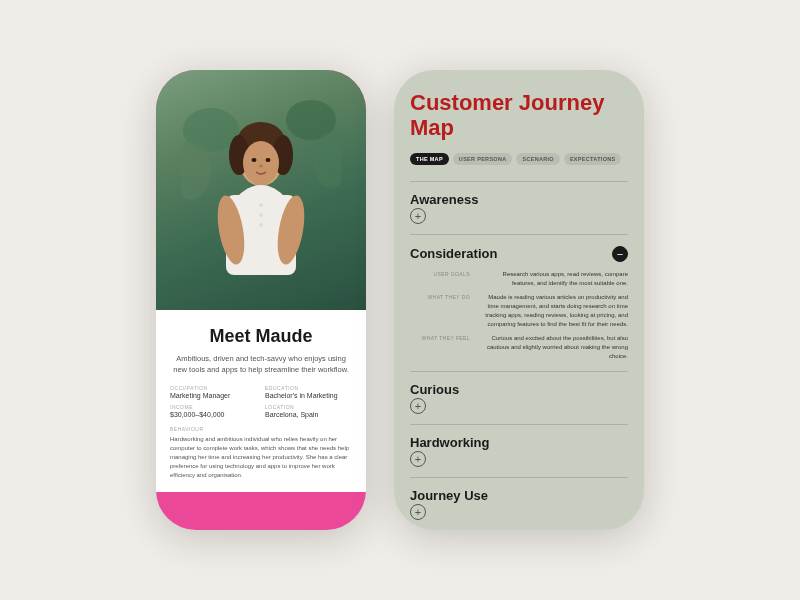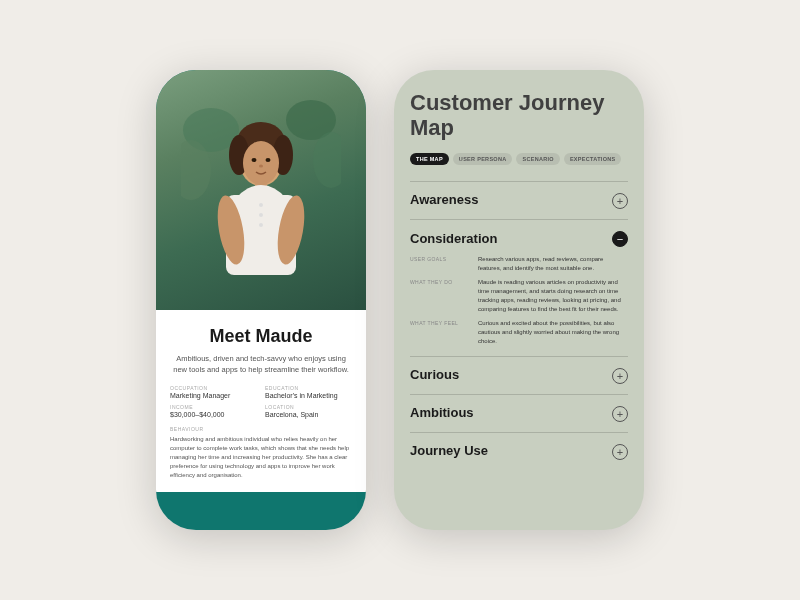--- a/index.html
+++ b/index.html
@@ -18,21 +18,21 @@
       align-items: center;
       justify-content: center;
     }
 
     
     .phone {
       border-radius: 40px;
       overflow: hidden;
       box-shadow: 0 8px 40px rgba(0,0,0,0.18);
       position: relative;
-      background: #0f766e;
+      background: #ec4899;
     }
     .phone-left {
       width: 210px;
       height: 460px;
     }
     .phone-right {
       width: 250px;
       height: 460px;
       background: #c8cfc0;
     }
@@ -106,21 +106,21 @@
 
     
     .right-content {
       padding: 20px 16px 12px;
       height: 100%;
       overflow: hidden;
     }
     .map-title {
       font-size: 22px;
       font-weight: 700;
-      color: #404040;
+      color: #b91c1c;
       line-height: 1.15;
       margin-bottom: 12px;
     }
     .tab-bar {
       display: flex;
       gap: 4px;
       margin-bottom: 16px;
     }
     .tab {
       padding: 3px 6px;
@@ -139,20 +139,21 @@
       background: rgba(0,0,0,0.08);
       color: #555;
     }
 
     .section-row {
       border-top: 1px solid rgba(0,0,0,0.15);
       padding: 10px 0;
       display: flex;
       justify-content: space-between;
       align-items: flex-start;
+      flex-direction: column;
     }
     .section-title {
       font-size: 13px;
       font-weight: 600;
       color: #1a1a1a;
     }
     .section-icon {
       width: 16px;
       height: 16px;
       border-radius: 50%;
@@ -168,20 +169,21 @@
     .section-icon-minus {
       background: #1a1a1a;
       border-color: #1a1a1a;
       color: #fff;
     }
 
     
     .consideration-expanded {
       padding-bottom: 10px;
       border-top: 1px solid rgba(0,0,0,0.15);
+      text-align: right;
     }
     .consideration-header {
       padding: 10px 0 8px;
       display: flex;
       justify-content: space-between;
       align-items: center;
     }
     .expanded-rows {
       display: grid;
       grid-template-columns: 60px 1fr;
@@ -306,21 +308,21 @@
               <div class="exp-value">Maude is reading various articles on productivity and time management, and starts doing research on time tracking apps, reading reviews, looking at pricing, and comparing features to find the best fit for their needs.</div>
               <div class="exp-label">WHAT THEY FEEL</div>
               <div class="exp-value">Curious and excited about the possibilities, but also cautious and slightly worried about making the wrong choice.</div>
             </div>
           </div>
           <div class="section-row">
       <div class="section-title">Curious</div>
       <div class="section-icon">+</div>
     </div>
           <div class="section-row">
-      <div class="section-title">Ambitious</div>
+      <div class="section-title">Hardworking</div>
       <div class="section-icon">+</div>
     </div>
           <div class="section-row">
       <div class="section-title">Journey Use</div>
       <div class="section-icon">+</div>
     </div>
         </div>
     </div>
   </div>
 

